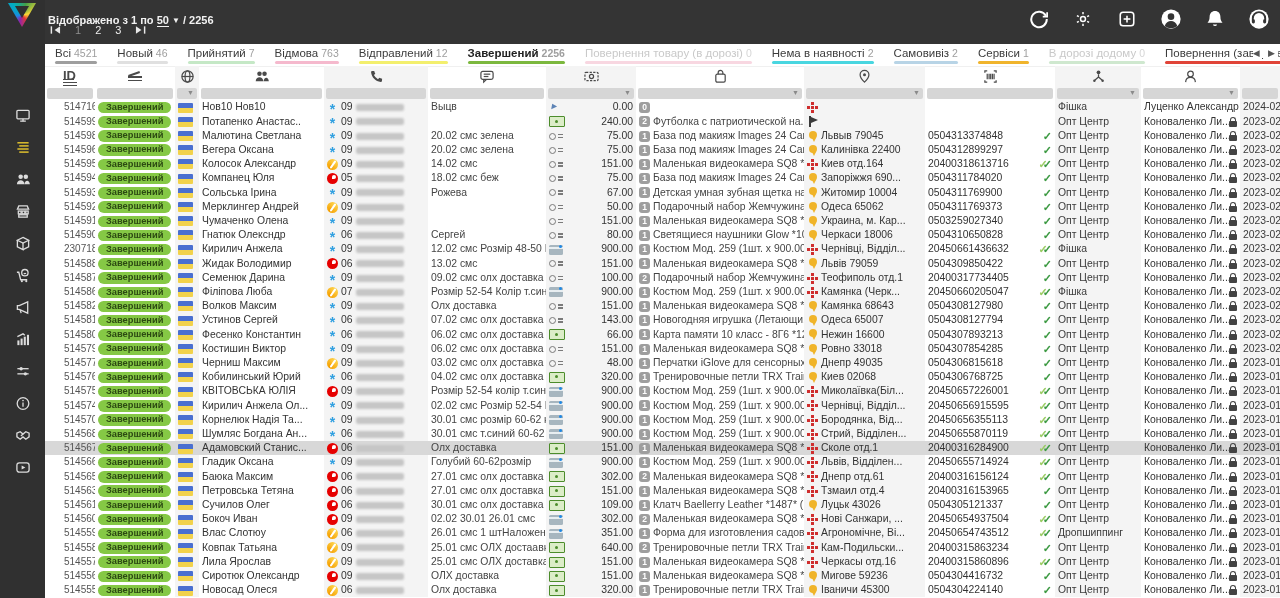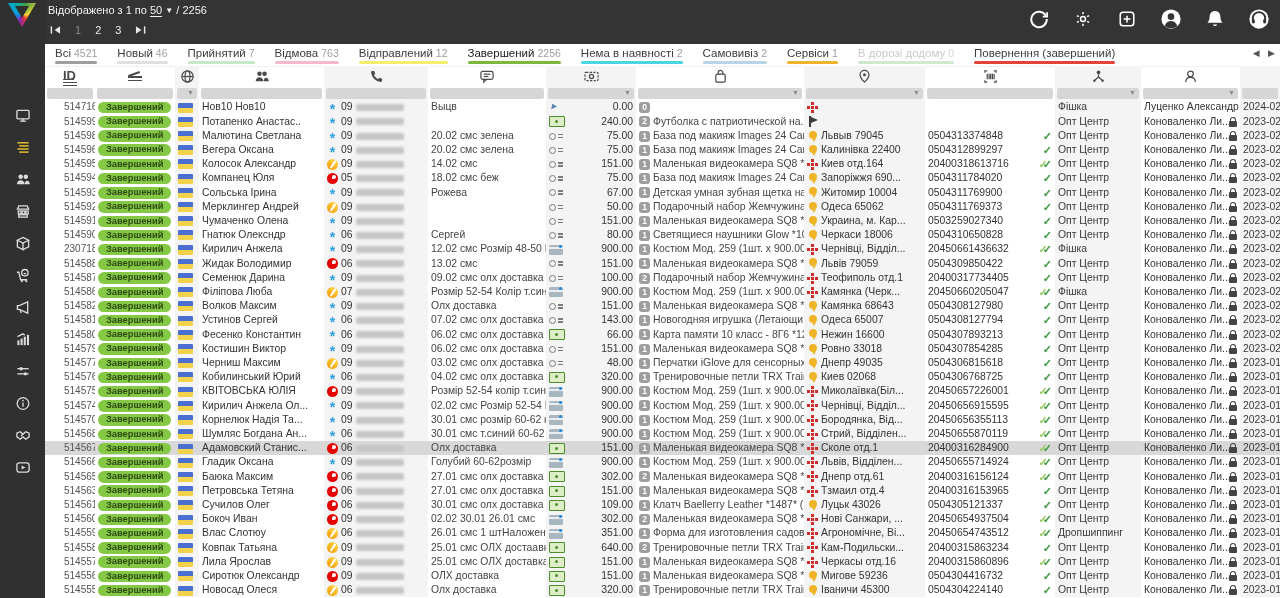--- a/index.html
+++ b/index.html
@@ -10,36 +10,36 @@
   #logo{position:absolute;top:3px;left:8px;width:28px;height:24px;}
   #logo .tri{width:28px;height:24px;clip-path:polygon(0 0,100% 0,50% 100%);
     background:conic-gradient(from 140deg,#e53935,#8e24aa,#1e88e5,#00acc1,#43a047,#fdd835,#e53935);}
   #logo .tri::after{content:"";position:absolute;left:7px;top:3px;width:14px;height:12px;
     clip-path:polygon(0 0,100% 0,50% 100%);background:#303030;}
   .side-items{position:absolute;top:108px;left:0;width:45px;display:flex;flex-direction:column;align-items:center;gap:14px;}
   .side-item{width:24px;height:18px;display:flex;align-items:center;justify-content:center;cursor:pointer;}
   .side-item svg{stroke:#dcdcdc;fill:none;stroke-width:1.4;}
   .side-item.active svg{stroke:#f6d32d;}
   .side-item .fillit{fill:#dcdcdc;stroke:none;}
-  #shown-line{position:absolute;top:4px;left:48px;color:#f2f2f2;font-size:11px;}
+  #shown-line{position:absolute;top:14px;left:48px;color:#f2f2f2;font-size:11px;font-weight:bold;}
   #shown-line .pp{border-bottom:1px solid #f2f2f2;cursor:pointer;}
   #shown-line .caret{font-size:8px;vertical-align:1px;cursor:pointer;}
   #pager{position:absolute;top:24px;left:50px;display:flex;align-items:center;gap:14px;color:#ddd;font-size:11px;}
   #pager .pg-num{cursor:pointer;color:#ececec;}
   #pager .pg-num.cur{color:#8f8f8f;}
   #pager svg{display:block;}
   #top-icons{position:absolute;top:8px;right:10px;display:flex;align-items:center;gap:22px;}
   #top-icons .tic{width:22px;height:22px;display:flex;align-items:center;justify-content:center;cursor:pointer;}
   
   #tabbar{position:absolute;top:44px;left:45px;width:1235px;height:22px;background:#fff;
     display:flex;align-items:flex-start;overflow:hidden;border-bottom:1px solid #f0f0f0;}
   .tab{flex:0 0 auto;margin:0 1px;padding:3px 9px 0 9px;cursor:pointer;font-size:11.5px;color:#3c3c3c;white-space:nowrap;}
   .tab .cnt{color:#9e9e9e;font-size:10.5px;margin-left:3px;}
   .tab .bar{height:3px;border-radius:2px;margin-top:2px;}
-  .tab.active{font-weight:normal;color:#212121;}
+  .tab.active{font-weight:bold;color:#212121;}
   .tab.disabled{color:#c9c9c9;}
   .tab.disabled .cnt{color:#d6d6d6;}
   #tab-scroll{position:absolute;right:2px;top:48px;background:#fff;color:#555;font-size:9px;letter-spacing:3px;cursor:pointer;z-index:7;}
   
   #grid{position:absolute;top:66px;left:45px;width:1235px;}
   table{border-collapse:collapse;table-layout:fixed;width:1235px;}
   col.g{background:#f4f4f4;}
   thead tr.icons td{height:20px;text-align:center;vertical-align:middle;padding:0;}
   thead tr.filters td{height:14px;padding:0 1px;vertical-align:middle;}
   .fbox{height:11px;background:#d6d6d6;border-radius:2px;margin:0 1px;position:relative;cursor:text;}
@@ -273,20 +273,21 @@
     </div>
 </div>
 
 <div id="tabbar">
     <div class="tab "><span>Всі</span><span class="cnt">4521</span><span class="bar" style="background: rgb(158, 158, 158); display: block;"></span></div>
     <div class="tab "><span>Новый</span><span class="cnt">46</span><span class="bar" style="background: rgb(224, 224, 224); display: block;"></span></div>
     <div class="tab "><span>Прийнятий</span><span class="cnt">7</span><span class="bar" style="background: rgb(197, 232, 198); display: block;"></span></div>
     <div class="tab "><span>Відмова</span><span class="cnt">763</span><span class="bar" style="background: rgb(245, 185, 205); display: block;"></span></div>
     <div class="tab "><span>Відправлений</span><span class="cnt">12</span><span class="bar" style="background: rgb(243, 239, 109); display: block;"></span></div>
     <div class="tab active"><span>Завершений</span><span class="cnt">2256</span><span class="bar" style="background: rgb(124, 184, 62); display: block;"></span></div>
+    <div class="tab disabled"><span>Повернення товару (в дорозі)</span><span class="cnt">0</span><span class="bar" style="background: rgb(248, 215, 225); display: block;"></span></div>
     <div class="tab "><span>Нема в наявності</span><span class="cnt">2</span><span class="bar" style="background: rgb(73, 214, 224); display: block;"></span></div>
     <div class="tab "><span>Самовивіз</span><span class="cnt">2</span><span class="bar" style="background: rgb(184, 212, 230); display: block;"></span></div>
     <div class="tab "><span>Сервіси</span><span class="cnt">1</span><span class="bar" style="background: rgb(240, 180, 44); display: block;"></span></div>
     <div class="tab disabled"><span>В дорозі додому</span><span class="cnt">0</span><span class="bar" style="background: rgb(207, 232, 207); display: block;"></span></div>
     <div class="tab "><span>Повернення (завершений)</span><span class="bar" style="background: rgb(224, 68, 56); display: block;"></span></div>
   </div>
 <div id="tab-scroll">◀ ▶</div>
 
 <div id="grid">
   <table>

